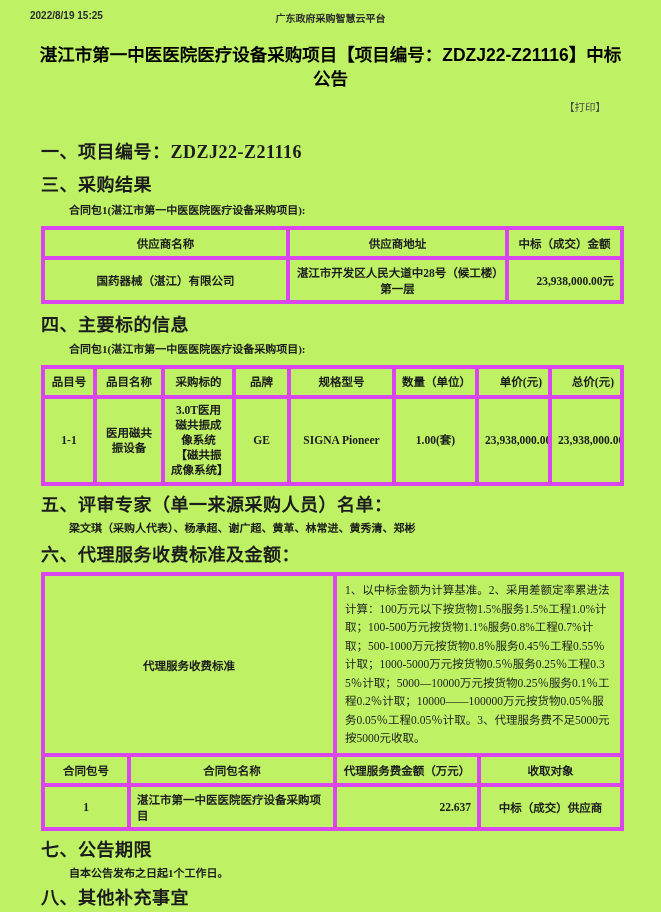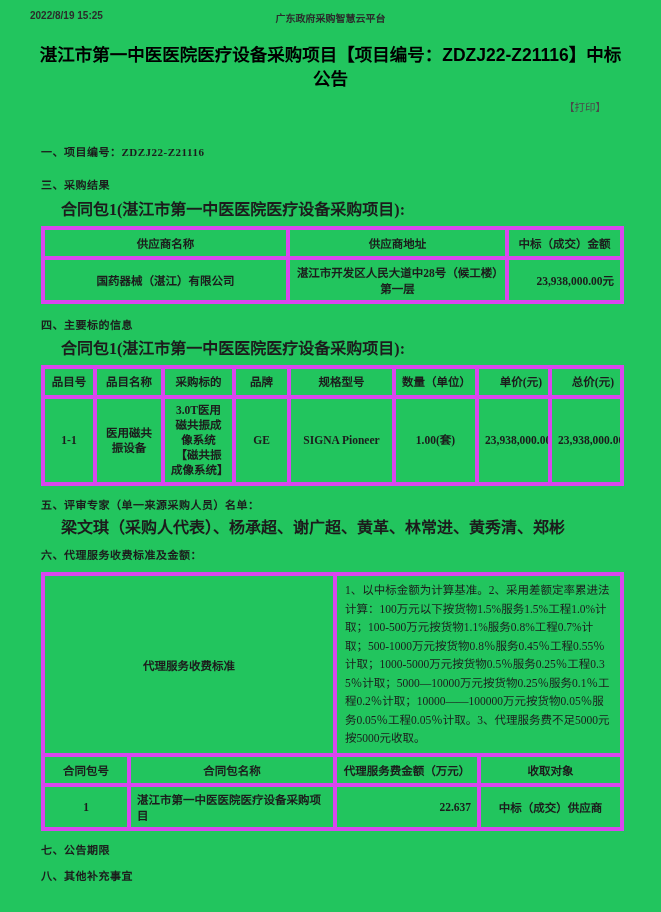--- a/index.html
+++ b/index.html
@@ -1,18 +1,18 @@
 <!DOCTYPE html>
 <html lang="zh-CN"><head>
 <meta charset="utf-8">
 <style>
   * { box-sizing: border-box; }
   html, body { margin: 0; padding: 0; background: #ffffff; }
   .page {
-    width: 661px; height: 912px; margin: 0 auto; background: #22c55e;
+    width: 661px; height: 912px; margin: 0 auto; background: #bef264;
     font-family: "Liberation Serif", "DejaVu Serif", serif;
     color: #1c1c1c; overflow: hidden; position: relative;
   }
   
   .meta-row {
     position: relative; padding-top: 10px; height: 24px;
     font-family: "Liberation Sans", "DejaVu Sans", sans-serif;
     font-size: 10px; font-weight: bold; color: #2b2b2b;
     text-align: center;
   }
@@ -23,33 +23,33 @@
     font-family: "Liberation Sans", "DejaVu Sans", sans-serif;
     font-weight: bold; font-size: 17.5px; line-height: 1.35; color: #000;
   }
   .print-row { text-align: right; padding-right: 55px; margin-top: 6px; }
   .print-link {
     font-family: "Liberation Sans", "DejaVu Sans", sans-serif;
     font-size: 10.5px; color: #4a4a4a; text-decoration: none; cursor: pointer;
   }
   .content { padding: 0 41px; }
   .sec-heading {
-    font-size: 11px; font-weight: bold; color: #1c1c1c;
+    font-size: 18px; font-weight: bold; color: #1c1c1c;
     margin: 0; line-height: 18px; letter-spacing: 0.5px;
   }
   .h-s1 { margin-top: 28px; }
   .h-s2 { margin-top: 15px; }
   .h-s3 { margin-top: 15px; }
   .h-s4 { margin-top: 12px; }
   .h-s5 { margin-top: 10px; }
   .h-s6 { margin-top: 10px; }
   .h-s7 { margin-top: 10px; }
   .h-s8 { margin-top: 8px;  }
   .sub-line {
-    font-size: 16px; font-weight: 600; margin: 0; padding-left: 20px;
+    font-size: 11px; font-weight: 600; margin: 8px; padding-left: 20px;
     line-height: 16px; color: #1c1c1c;
   }
   .sub-line.mt8 { margin-top: 8px; }
   .sub-line.mt7 { margin-top: 7px; }
   .sub-line.mt6 { margin-top: 6px; }
   .sub-line.mt4 { margin-top: 4px; }
   
   table.doc-table {
     border-collapse: collapse; width: 579px; table-layout: fixed;
     margin-top: 8px; font-size: 11.5px; color: #1c1c1c;
@@ -178,17 +178,18 @@
       <tr class="data-row">
         <td>1</td>
         <td class="cell-left">湛江市第一中医医院医疗设备采购项目</td>
         <td class="cell-right">22.637</td>
         <td>中标（成交）供应商</td>
       </tr>
     </tbody>
       </table>
 
     <h2 class="sec-heading h-s7">七、公告期限</h2>
+    <p class="sub-line mt6">自本公告发布之日起1个工作日。</p>
 
     <h2 class="sec-heading h-s8">八、其他补充事宜</h2>
 
   </div>
 </div>
 
 </body></html>

